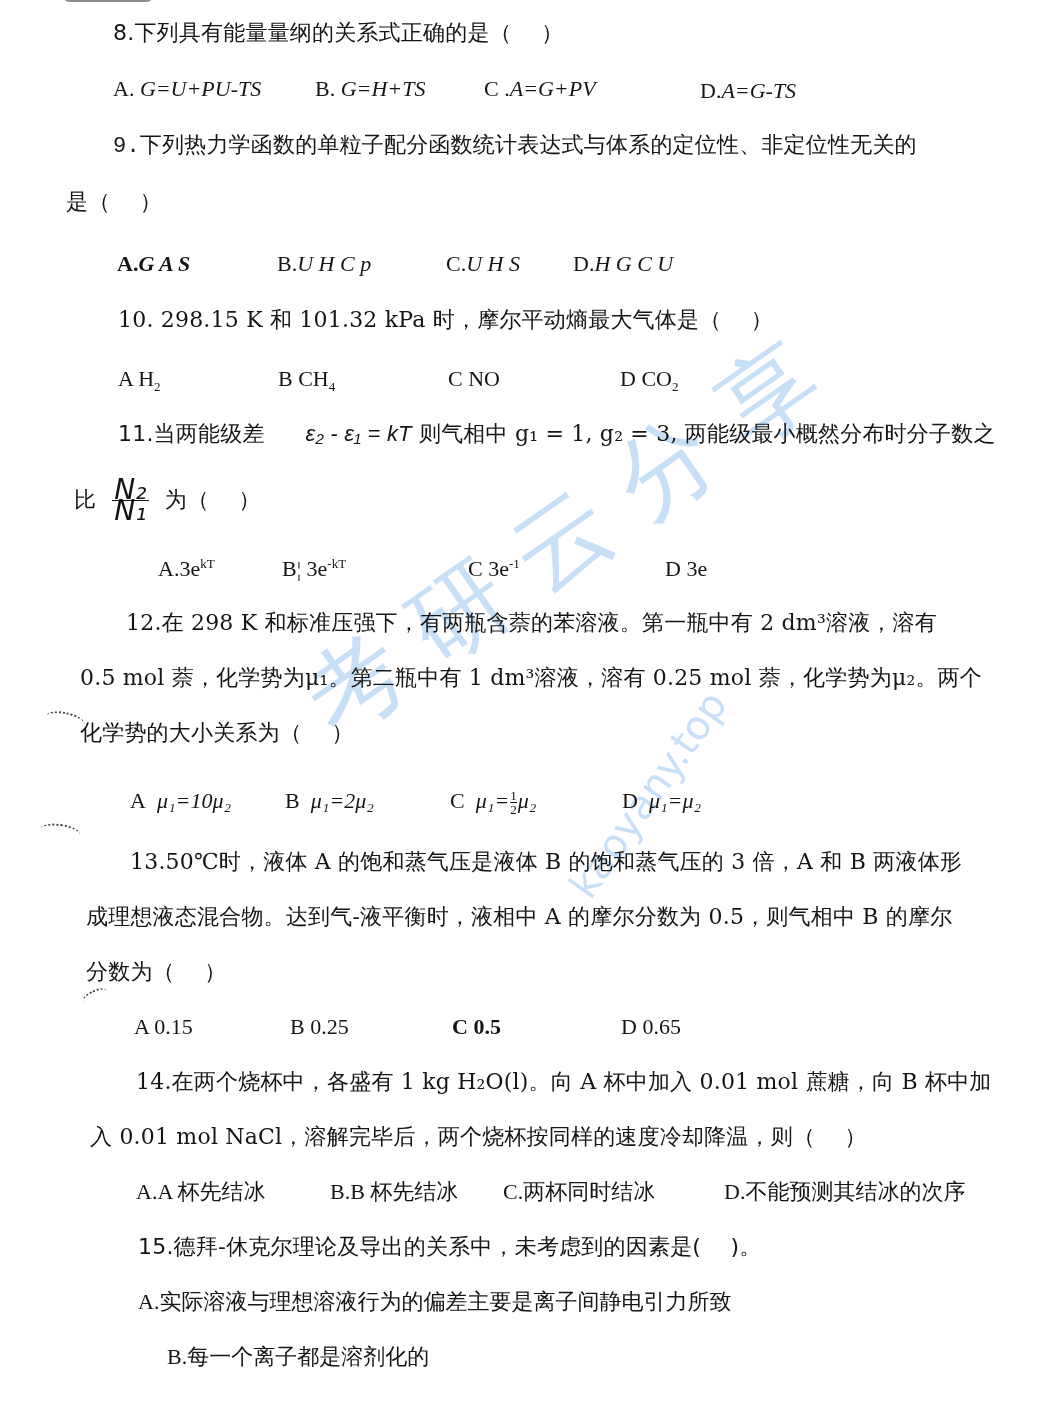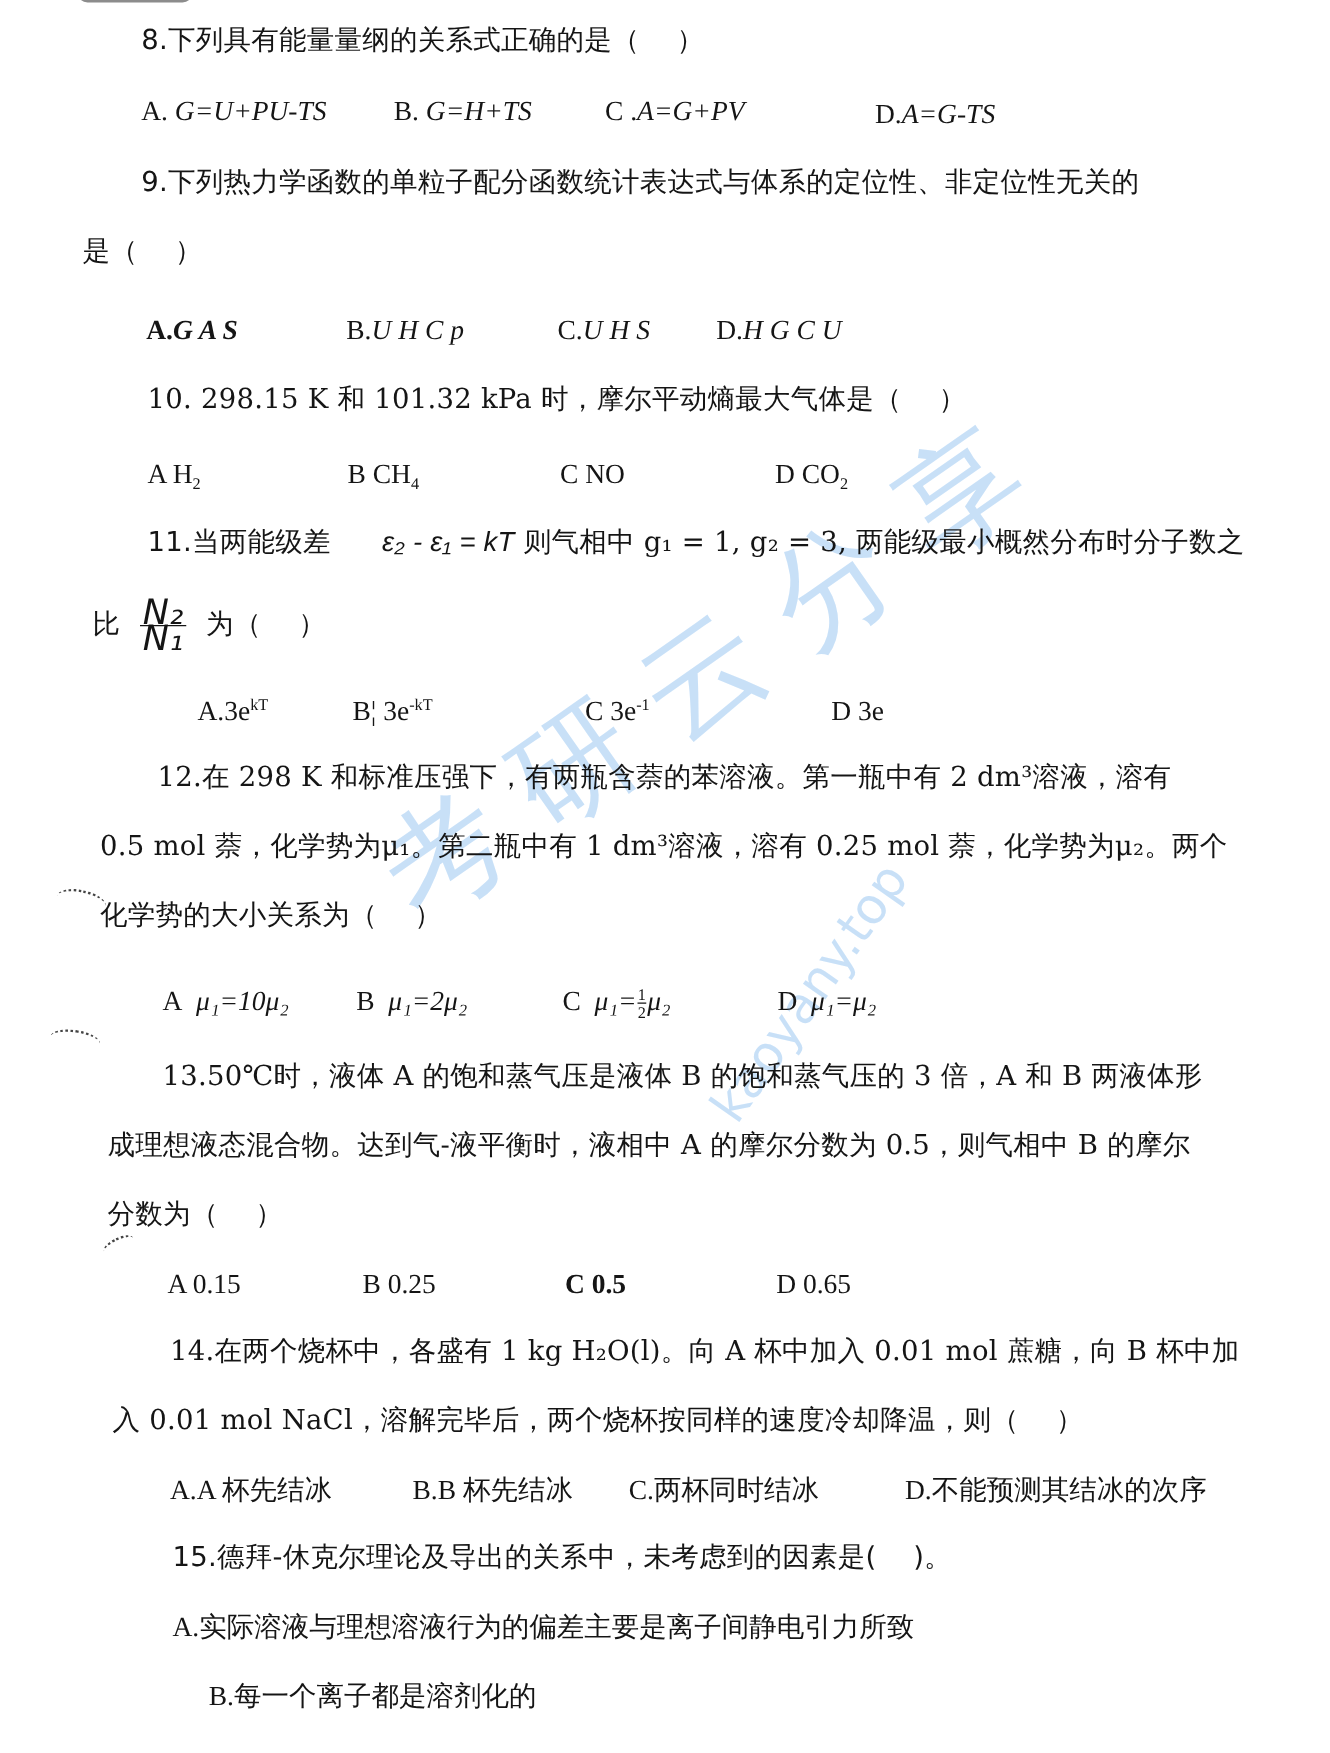--- a/index.html
+++ b/index.html
@@ -41,21 +41,21 @@
 
 <div>
   <div class="line sans" style="left:113px;top:18px;">8.下列具有能量量纲的关系式正确的是（　 ）</div>
   <div class="opt" style="left:113px;top:74px;"><span>A.</span> <i>G=U+PU-TS</i></div>
   <div class="opt" style="left:315px;top:74px;"><span>B.</span> <i>G=H+TS</i></div>
   <div class="opt" style="left:484px;top:74px;"><span>C .</span><i>A=G+PV</i></div>
   <div class="opt" style="left:700px;top:76px;"><span>D.</span><i>A=G-TS</i></div>
 </div>
 
 <div>
-  <div class="line sans" style="left:113px;top:132px;">9.下列热力学函数的单粒子配分函数统计表达式与体系的定位性、非定位性无关的</div>
+  <div class="line sans" style="left:113px;top:132px;font-family:Liberation Mono, monospace;">9.下列热力学函数的单粒子配分函数统计表达式与体系的定位性、非定位性无关的</div>
   <div class="line sans" style="left:66px;top:187px;">是（　 ）</div>
   <div class="opt" style="left:117px;top:249px;font-weight:bold;"><span>A.</span><i>G A S</i></div>
   <div class="opt" style="left:277px;top:249px;"><span>B.</span><i>U H C p</i></div>
   <div class="opt" style="left:446px;top:249px;"><span>C.</span><i>U H S</i></div>
   <div class="opt" style="left:573px;top:249px;"><span>D.</span><i>H G C U</i></div>
 </div>
 
 <div>
   <div class="line" style="left:118px;top:305px;">10. 298.15 K 和 101.32 kPa 时，摩尔平动熵最大气体是（　 ）</div>
   <div class="opt" style="left:118px;top:364px;"><span>A</span> <span>H</span><sub>2</sub></div>

